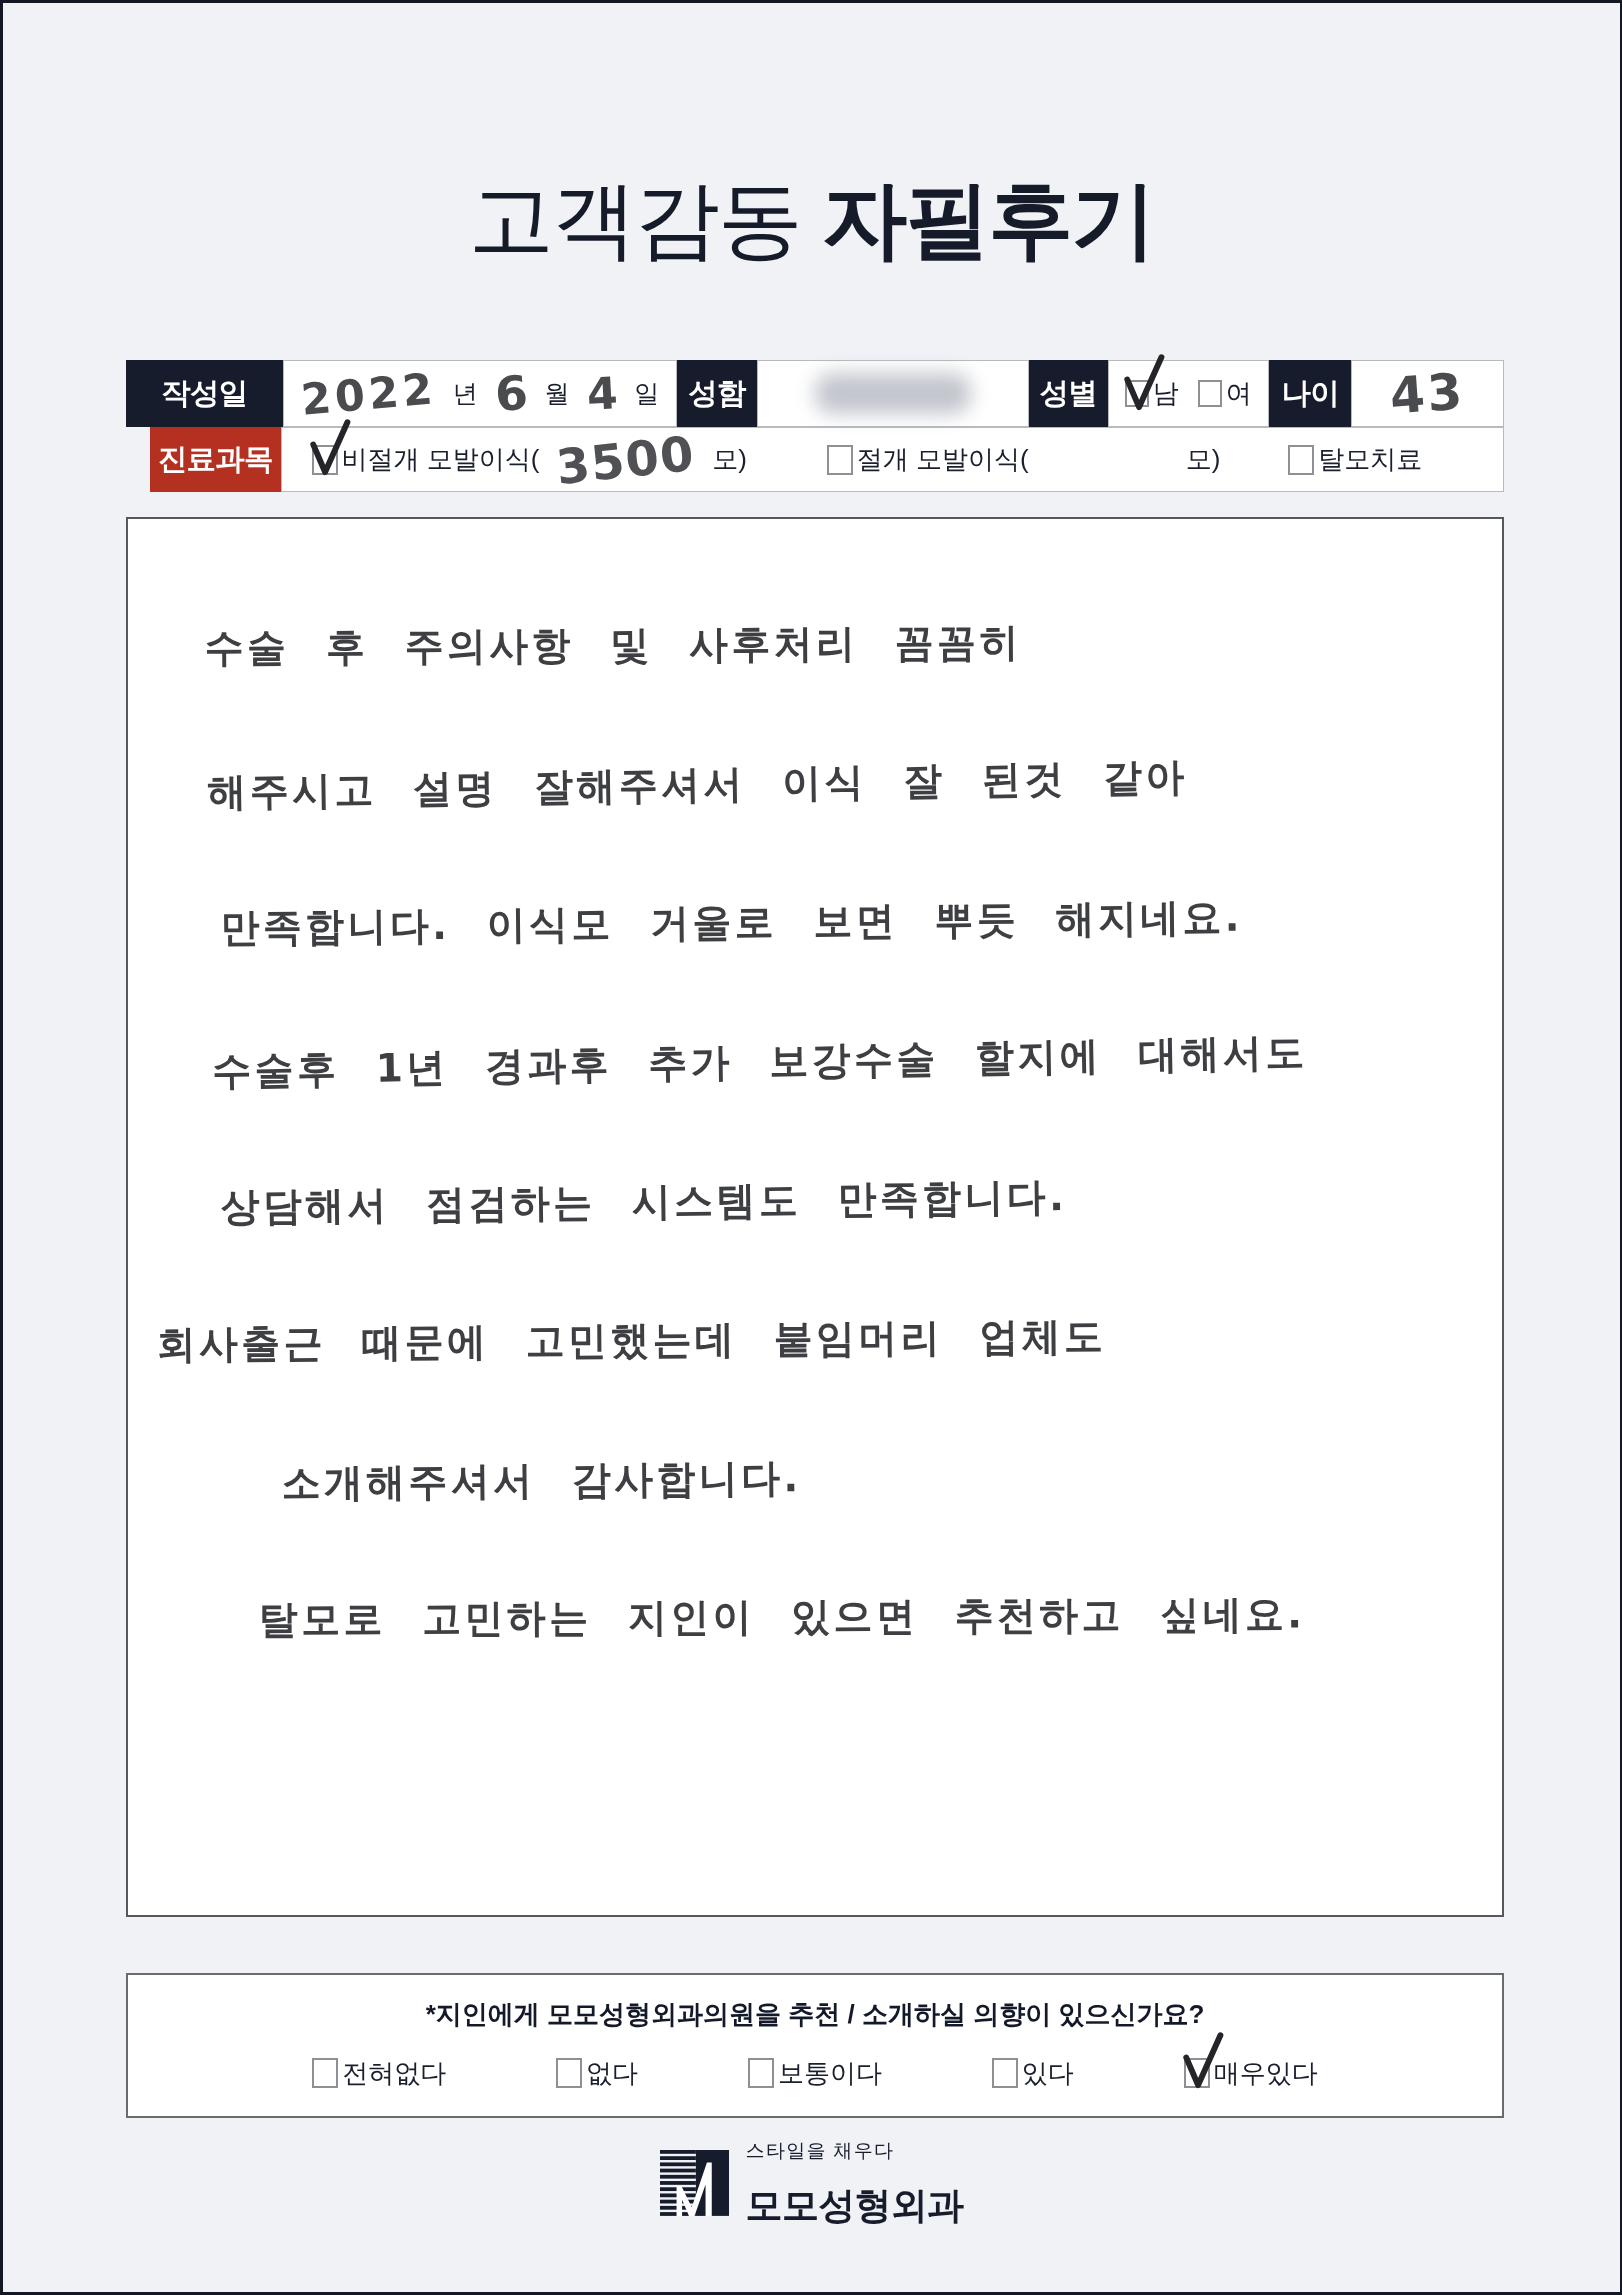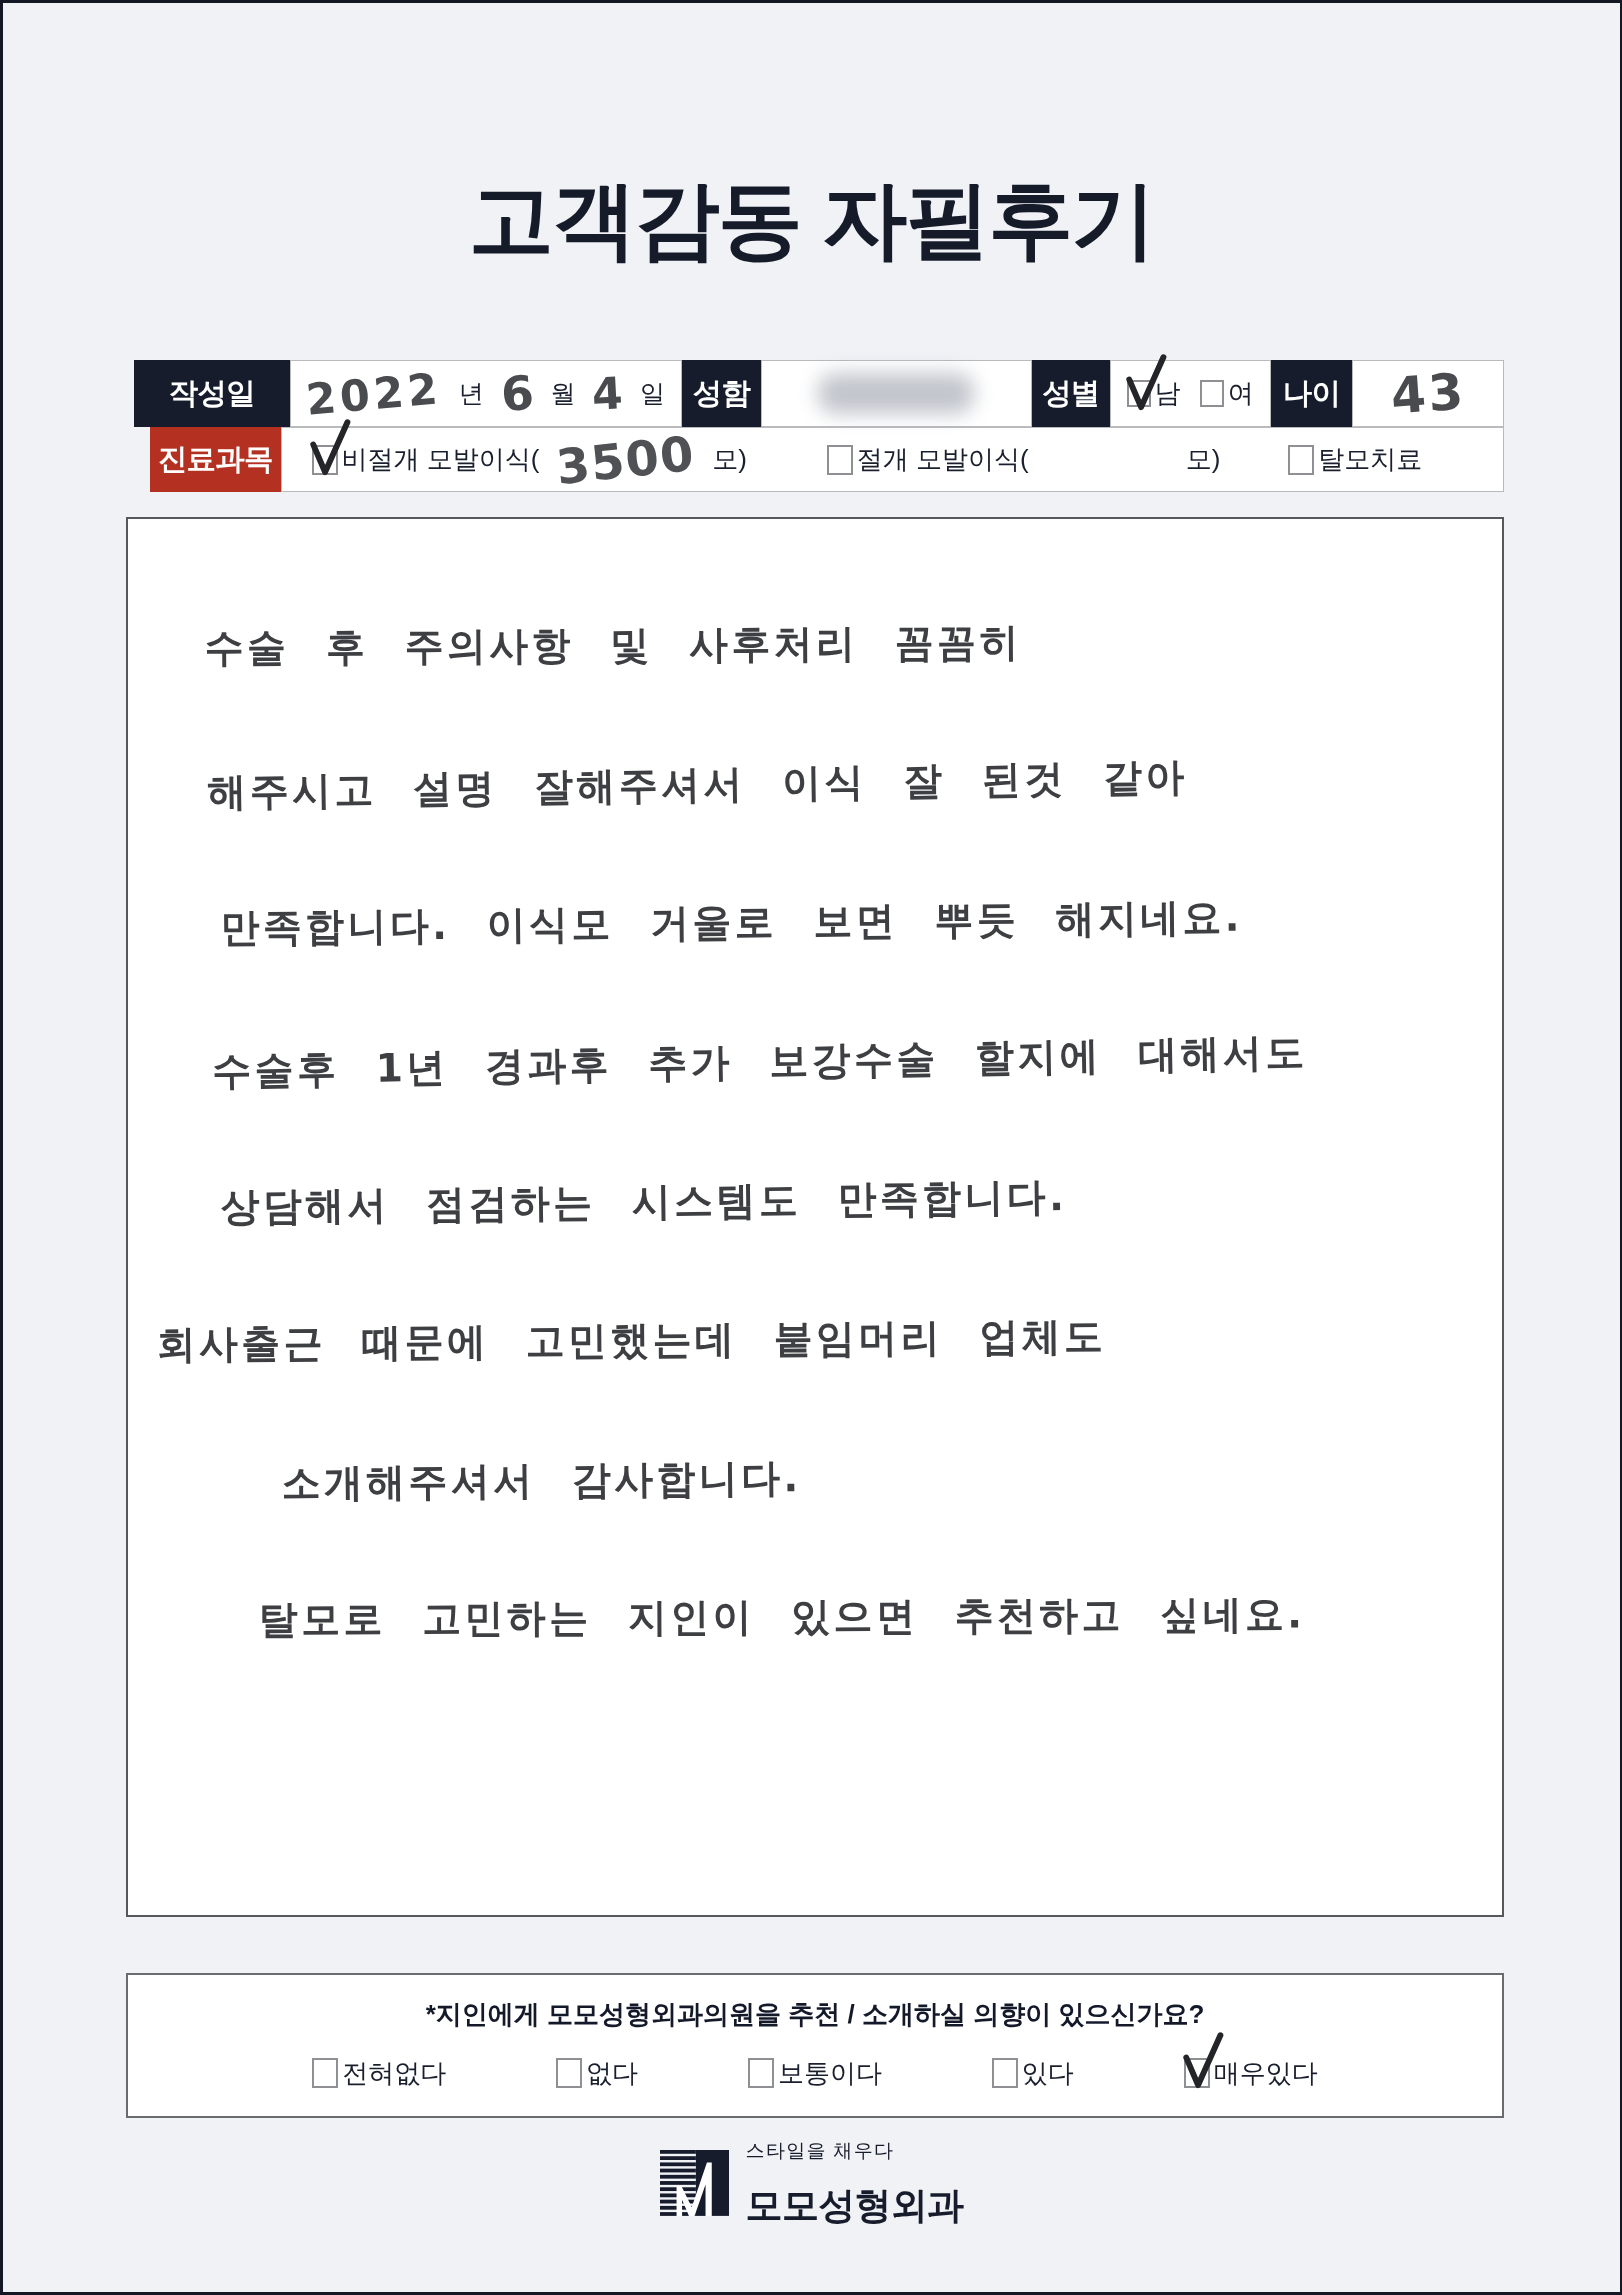--- a/index.html
+++ b/index.html
@@ -4,33 +4,33 @@
 <style>
   html,body{margin:0;padding:0;background:#dfe1e6;}
   .page{
     position:relative;width:1623px;height:2295px;box-sizing:border-box;
     background:#f1f2f6;border:3.9px solid #141824;overflow:hidden;
     font-family:"Liberation Sans","DejaVu Sans",sans-serif;color:#1a1f2e;
   }
   
   .title{position:absolute;top:162px;left:0;right:0;text-align:center;
     font-size:85px;line-height:1.3;color:#161b29;letter-spacing:-2px;margin:0;}
-  .title .t-light{font-weight:700;margin-top:30px;}
+  .title .t-light{font-weight:400;margin-top:30px;}
   .title .t-bold{font-weight:900;}
   
   .form{position:absolute;left:123px;top:357px;width:1378px;}
   .frow{display:flex;box-sizing:border-box;}
   .row1{height:67px;}
   .row2{height:65px;}
   .fcell{box-sizing:border-box;display:flex;align-items:center;}
   .lblbox{background:#171c2c;color:#ffffff;justify-content:center;
     font-size:29.4px;font-weight:700;letter-spacing:-0.7px;}
   .redbox{background:#b43122;}
   .white{background:#ffffff;border:0.7px solid #b9babd;}
-  .w-datelbl{width:159px;margin-left:8px;}
+  .w-datelbl{width:159px;}
   .w-date{width:400px;justify-content:center;gap:17px;}
   .w-namelbl{width:81px;}
   .w-name{width:276px;justify-content:center;}
   .w-sexlbl{width:80px;}
   .w-sex{width:164px;justify-content:center;gap:19.6px;font-size:26px;}
   .w-agelbl{width:83px;}
   .w-age{width:155px;justify-content:center;}
   .w-trtlbl{width:133px;margin-left:24px;}
   .w-trt{width:1245px;font-size:26px;gap:0;padding-left:30px;}
   .unit{font-size:25px;color:#1a1f2e;}

